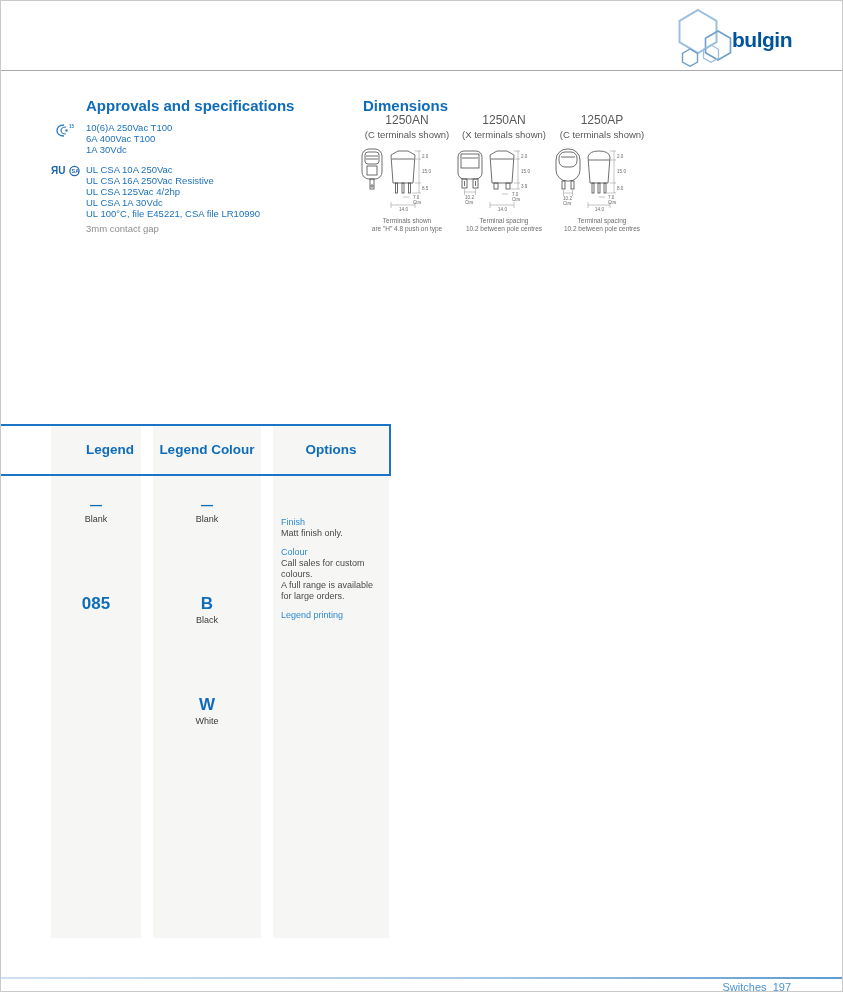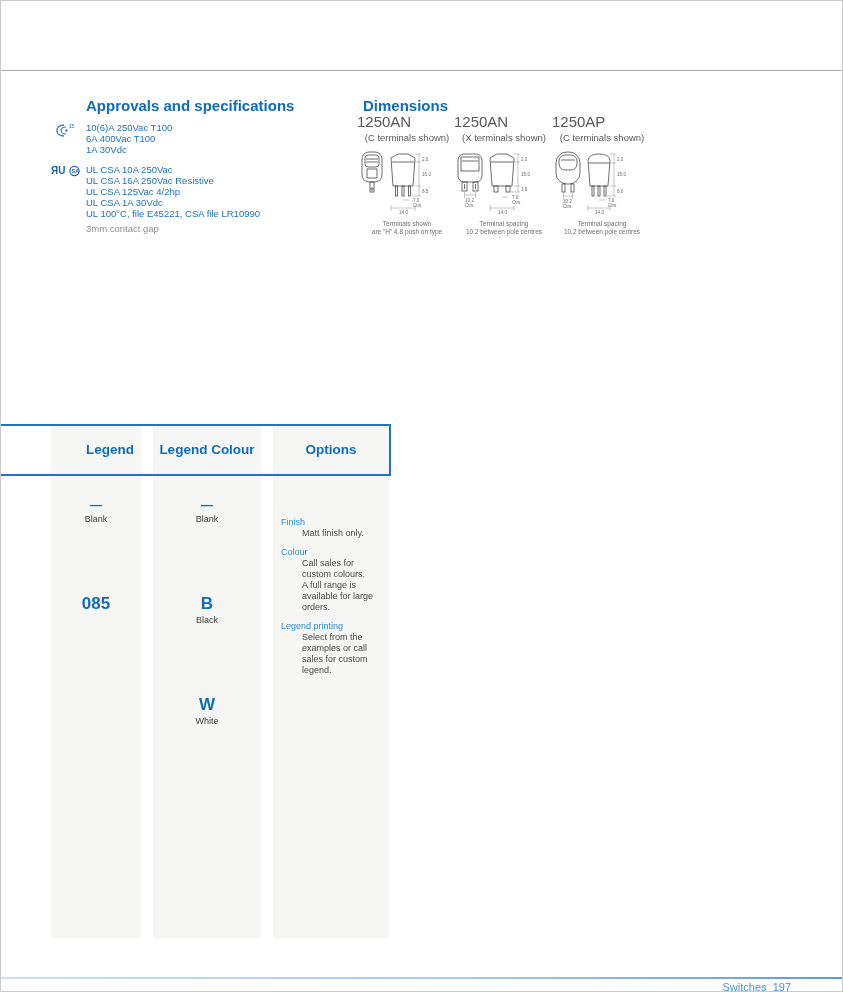--- a/index.html
+++ b/index.html
@@ -7,46 +7,55 @@
   body { font-family:"Liberation Sans","DejaVu Sans",sans-serif; }
   .page {
     position:relative; width:843px; height:992px; background:#ffffff;
     border:1px solid #c9c9c9; margin:0 auto; overflow:hidden;
   }
   .abs { position:absolute; }
   .sec-title { font-size:15px; font-weight:bold; color:#0f6cb9; }
   .spec-line { font-size:9.5px; line-height:11px; color:#1d71bc; }
   .note { font-size:9.5px; color:#8e8e8e; }
   .rule-top { height:1px; background:#ababab; left:0; width:843px; }
-  .diag-title { font-size:15px; color:#585858; text-align:left; width:100px; }
+  .diag-title { font-size:12px; color:#585858; text-align:center; width:100px; }
   .diag-sub { font-size:9.5px; color:#585858; text-align:center; width:100px; white-space:nowrap; }
   .diag-cap { font-size:6.5px; line-height:8px; color:#6e6e6e; text-align:center; width:110px; }
   .col-bg { background:#f6f6f5; top:425px; height:512px; }
   .tbl-line { background:#1b74c5; height:2px; left:0; width:390px; }
   .tbl-header { font-size:13.5px; font-weight:bold; color:#0f6cb9; text-align:center; top:441px; }
   .dash-code { font-size:12px; font-weight:bold; color:#0f6cb9; text-align:center; }
   .code-label { font-size:9px; color:#3a3a3a; text-align:center; }
   .big-code { font-size:17px; font-weight:bold; color:#0f6cb9; text-align:center; }
   .opt-block { font-size:9px; line-height:11px; color:#4a4a4a; }
   .opt-head { color:#2e8ad0; display:block; }
-  .opt-body { display:block; margin-bottom:8px;margin-left:21px; }
+  .opt-body { display:block; margin-bottom:8px; }
   .footer-line { top:976px; left:0; width:843px; height:2px;
     background:linear-gradient(to right,#cfe0f0 0%,#a9c9e5 55%,#5e9bd2 100%); }
   .footer-text { font-size:11px; color:#4a93d5; top:980px;margin-left:32px; }
   .logo-text { font-size:21px; font-weight:bold; color:#00549c; letter-spacing:-0.5px; }
   svg text { font-family:"Liberation Sans","DejaVu Sans",sans-serif; }
   .dimsvg text { fill:#6a6a6a; font-size:4.6px; }
   .dimsvg .outline { fill:none; stroke:#4a4a4a; stroke-width:0.8; }
   .dimsvg .thin { fill:none; stroke:#8a8a8a; stroke-width:0.5; }
 </style>
 </head>
 <body>
 
 <div class="page">
 
+  <div class="abs" style="left:670px; top:4px; width:125px; height:62px;">
+    <svg width="125" height="62" viewBox="0 0 125 62">
+      <polygon points="27,5 45.5,15.8 45.5,37.2 27,48 8.5,37.2 8.5,15.8" fill="none" stroke="#9dbfde" stroke-width="2"></polygon>
+      <polygon points="47,26 59.5,33.2 59.5,47.8 47,55 34.5,47.8 34.5,33.2" fill="#ffffff" fill-opacity="0.0" stroke="#6f9fcb" stroke-width="1.6"></polygon>
+      <polygon points="40,40 47.5,44.3 47.5,53 40,57.3 32.5,53 32.5,44.3" fill="none" stroke="#9dbfde" stroke-width="1.3"></polygon>
+      <polygon points="19,44 26.5,48.3 26.5,57 19,61.3 11.5,57 11.5,48.3" fill="none" stroke="#6f9fcb" stroke-width="1.4"></polygon>
+    </svg>
+    <div class="abs logo-text" style="left:61px; top:23px;">bulgin</div>
+  </div>
   <div class="abs rule-top" style="top:69px;"></div>
 
   <div class="abs sec-title" style="left:85px; top:96px;">Approvals and specifications</div>
 
   <div class="abs" style="left:53px; top:122px;">
     <svg width="22" height="15" viewBox="0 0 22 15">
       <path d="M10,2 C5,2 3,5 3,7.5 C3,10 5,13 10,13" fill="none" stroke="#2e7fc4" stroke-width="1.4"></path>
       <path d="M12,4 C8.8,4 7,5.8 7,7.5 C7,9.2 8.8,11 12,11" fill="none" stroke="#2e7fc4" stroke-width="1.2"></path>
       <circle cx="12.5" cy="7.5" r="1.2" fill="#2e7fc4"></circle>
       <text x="15" y="5" style="fill:#2e7fc4; font-size:4.5px; font-weight:bold;">15</text>
@@ -221,21 +230,20 @@
   <div class="abs big-code" style="left:152px; top:694px; width:108px;">W</div>
   <div class="abs code-label" style="left:152px; top:715px; width:108px;">White</div>
 
   <div class="abs opt-block" style="left:280px; top:516px; width:102px;">
     <span class="opt-head">Finish</span>
     <span class="opt-body">Matt finish only.</span>
     <span class="opt-head">Colour</span>
     <span class="opt-body" style="margin-bottom:0;">Call sales for custom colours.</span>
     <span class="opt-body">A full range is available for large orders.</span>
     <span class="opt-head">Legend printing</span>
-    <span class="opt-body">Select from the examples or call sales for custom legend.</span>
   </div>
 
   <div class="abs footer-line"></div>
   <div class="abs footer-text" style="right:51px;">
     <span>Switches</span>&nbsp;&nbsp;<span>197</span>
   </div>
 
 </div>
 
 </body></html>

